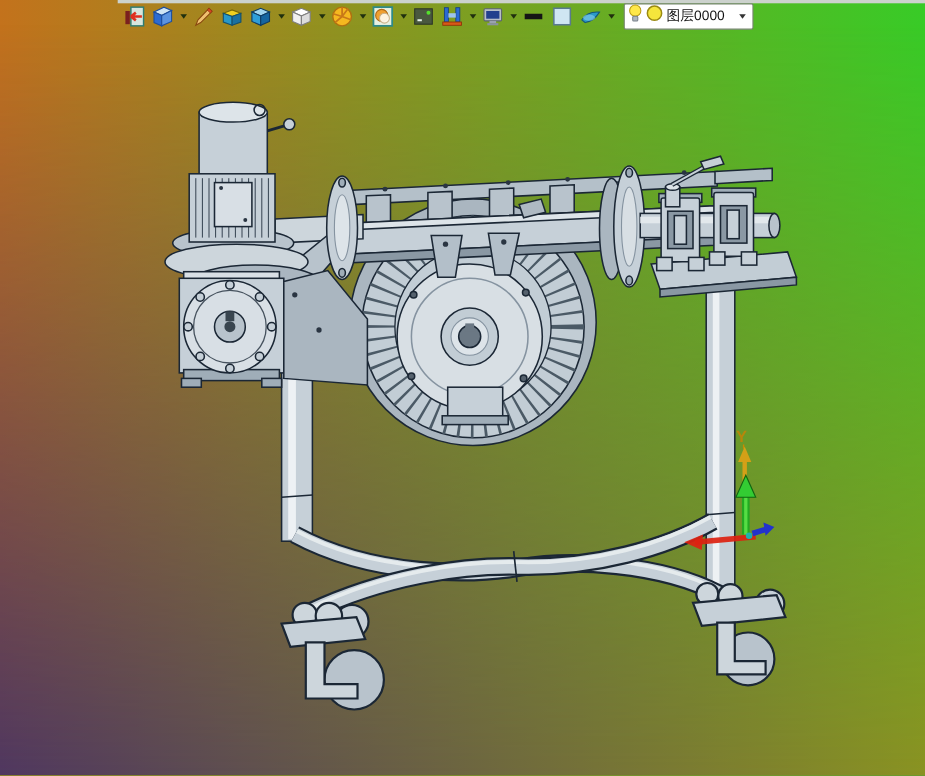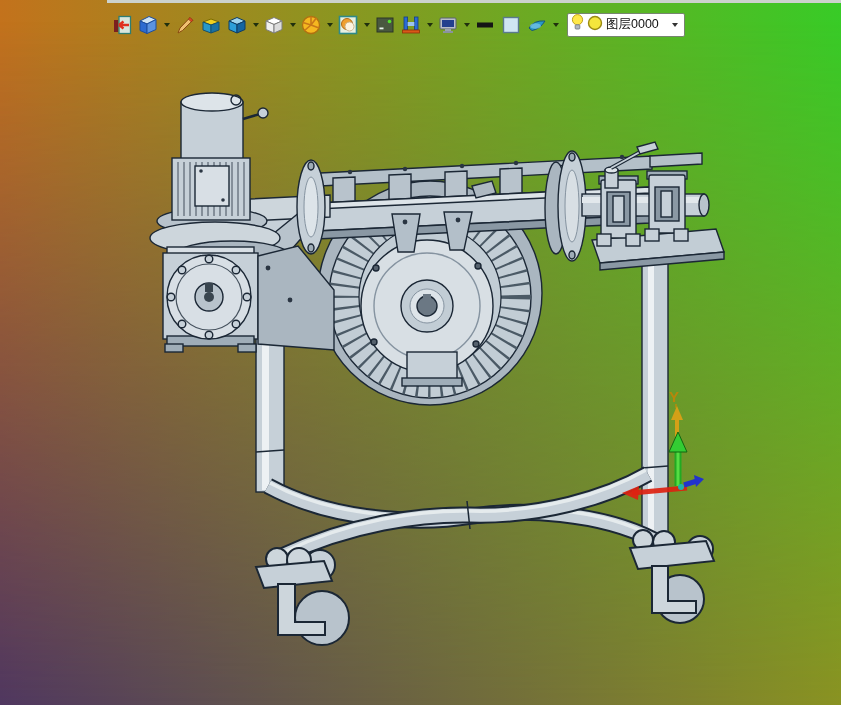--- a/index.html
+++ b/index.html
@@ -11,21 +11,21 @@
   
   .viewport-bg{position:absolute;inset:0;
     background:linear-gradient(to right,#c3721c 0%,#38cb27 100%);}
   .viewport-bg::after{content:"";position:absolute;inset:0;
     background:linear-gradient(to right,#4f3760 0%,#8a9222 100%);
     -webkit-mask-image:linear-gradient(to bottom,rgba(0,0,0,0) 3%,rgba(0,0,0,1) 100%);
     mask-image:linear-gradient(to bottom,rgba(0,0,0,0) 3%,rgba(0,0,0,1) 100%);}
   .top-sliver{position:absolute;left:107px;top:0;width:734px;height:3px;
     background:#ccd2cd;}
   
-  .toolbar{position:absolute;left:110px;top:11px;height:27px;display:flex;
+  .toolbar{position:absolute;left:110px;top:1px;height:27px;display:flex;
     align-items:center;gap:2px;z-index:5;}
   .tb{width:24px;height:24px;display:flex;align-items:center;justify-content:center;
     cursor:default;}
   .tb svg{display:block;}
   .dd{width:9px;height:24px;display:flex;align-items:center;justify-content:center;}
   .dd i{display:block;width:0;height:0;border-left:3.5px solid transparent;
     border-right:3.5px solid transparent;border-top:4px solid #20300e;}
   .layer-combo{margin-left:5px;height:22px;min-width:110px;background:#ffffff;
     border:1px solid #76856f;border-radius:2px;display:flex;align-items:center;
     gap:3px;padding:0 3px;}

